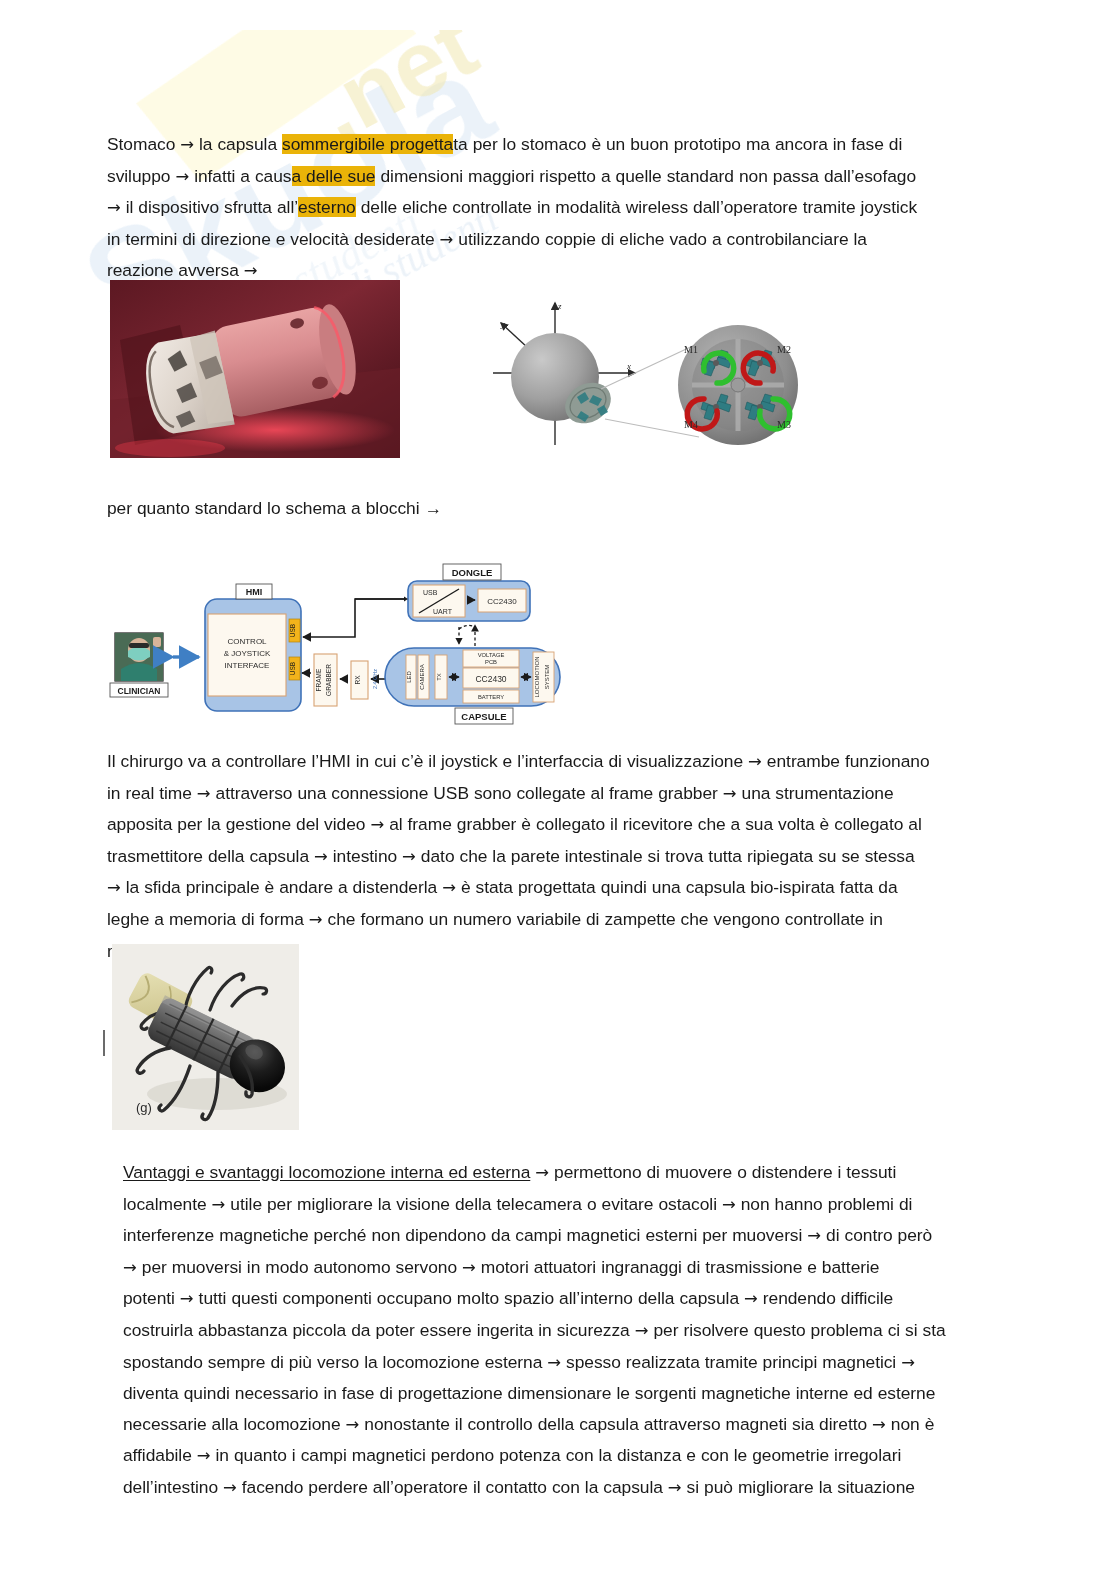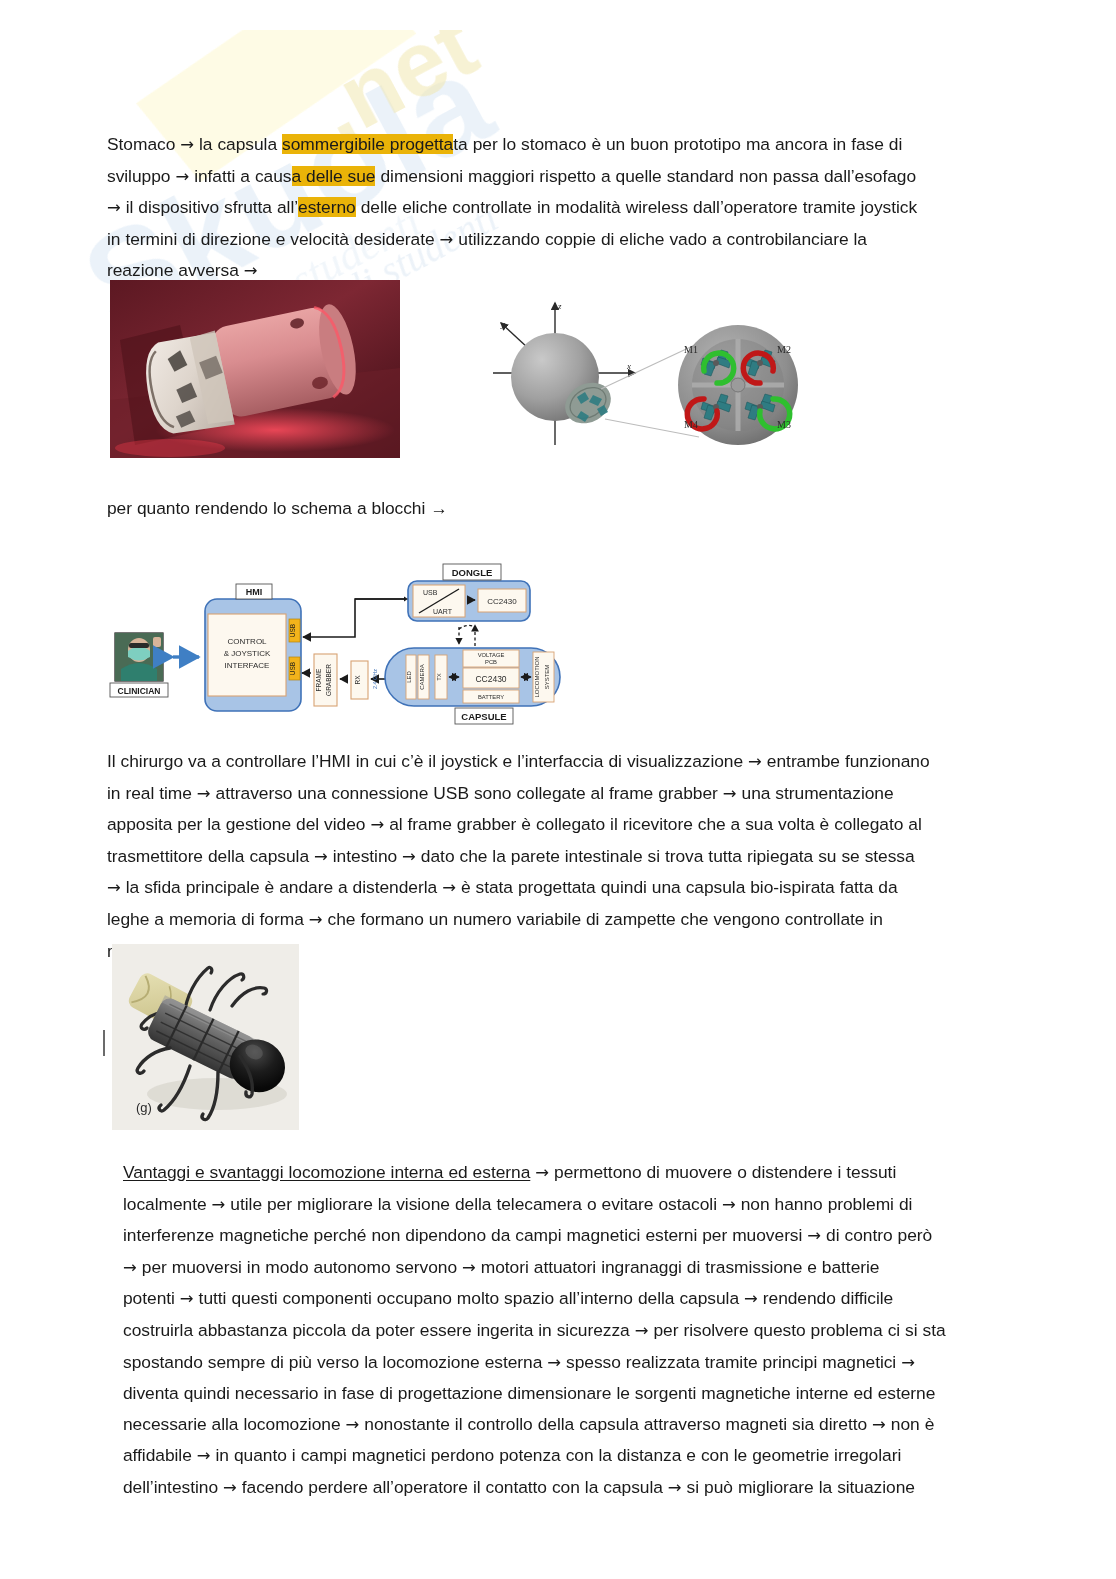--- a/index.html
+++ b/index.html
@@ -134,21 +134,21 @@
       </g>
     </svg>
   </div>
 
   <div class="content">
     <div class="blk-p1">
       <p class="para"><span class="it">Stomaco</span><span> </span><span class="arrow">→</span><span> la capsula </span><span class="hl">sommergibile progetta</span><span>ta per lo stomaco è un buon prototipo ma ancora in fase di</span><br><span>sviluppo </span><span class="arrow">→</span><span> infatti a caus</span><span class="hl">a delle sue</span><span> dimensioni maggiori rispetto a quelle standard non passa dall’esofago</span><br><span class="arrow">→</span><span> il dispositivo sfrutta all’</span><span class="hl">esterno</span><span> delle eliche controllate in modalità wireless dall’operatore tramite joystick</span><br><span>in termini di direzione e velocità desiderate </span><span class="arrow">→</span><span> utilizzando coppie di eliche vado a controbilanciare la</span><br><span>reazione avversa </span><span class="arrow">→</span></p>
     </div>
 
     <div class="blk-p2">
-      <p class="para">per quanto rendendo lo schema a blocchi →</p>
+      <p class="para">per quanto standard lo schema a blocchi →</p>
     </div>
 
     <div class="blk-p3">
       <p class="para"><span>Il chirurgo va a controllare l’HMI in cui c’è il joystick e l’interfaccia di visualizzazione </span><span class="arrow">→</span><span> entrambe funzionano</span><br><span>in real time </span><span class="arrow">→</span><span> attraverso una connessione USB sono collegate al frame grabber </span><span class="arrow">→</span><span> una strumentazione</span><br><span>apposita per la gestione del video </span><span class="arrow">→</span><span> al frame grabber è collegato il ricevitore che a sua volta è collegato al</span><br><span>trasmettitore della capsula </span><span class="arrow">→</span><span> </span><span class="it">intestino</span><span> </span><span class="arrow">→</span><span> dato che la parete intestinale si trova tutta ripiegata su se stessa</span><br><span class="arrow">→</span><span> la sfida principale è andare a distenderla </span><span class="arrow">→</span><span> è stata progettata quindi una capsula bio-ispirata fatta da</span><br><span>leghe a memoria di forma </span><span class="arrow">→</span><span> che formano un numero variabile di zampette che vengono controllate in</span><br><span>modo opportuno </span><span class="arrow">→</span></p>
     </div>
 
     <div class="blk-p4">
       <p class="para"><span class="ul">Vantaggi e svantaggi locomozione interna ed esterna</span><span> </span><span class="arrow">→</span><span> permettono di muovere o distendere i tessuti</span><br><span>localmente </span><span class="arrow">→</span><span> utile per migliorare la visione della telecamera o evitare ostacoli </span><span class="arrow">→</span><span> non hanno problemi di</span><br><span>interferenze magnetiche perché non dipendono da campi magnetici esterni per muoversi </span><span class="arrow">→</span><span> di contro però</span><br><span class="arrow">→</span><span> per muoversi in modo autonomo servono </span><span class="arrow">→</span><span> motori attuatori ingranaggi di trasmissione e batterie</span><br><span>potenti </span><span class="arrow">→</span><span> tutti questi componenti occupano molto spazio all’interno della capsula </span><span class="arrow">→</span><span> rendendo difficile</span><br><span>costruirla abbastanza piccola da poter essere ingerita in sicurezza </span><span class="arrow">→</span><span> per risolvere questo problema ci si sta</span><br><span>spostando sempre di più verso la locomozione esterna </span><span class="arrow">→</span><span> spesso realizzata tramite principi magnetici </span><span class="arrow">→</span><br><span>diventa quindi necessario in fase di progettazione dimensionare le sorgenti magnetiche interne ed esterne</span><br><span>necessarie alla locomozione </span><span class="arrow">→</span><span> nonostante il controllo della capsula attraverso magneti sia diretto </span><span class="arrow">→</span><span> non è</span><br><span>affidabile </span><span class="arrow">→</span><span> in quanto i campi magnetici perdono potenza con la distanza e con le geometrie irregolari</span><br><span>dell’intestino </span><span class="arrow">→</span><span> facendo perdere all’operatore il contatto con la capsula </span><span class="arrow">→</span><span> si può migliorare la situazione</span></p>
     </div>
   </div>

